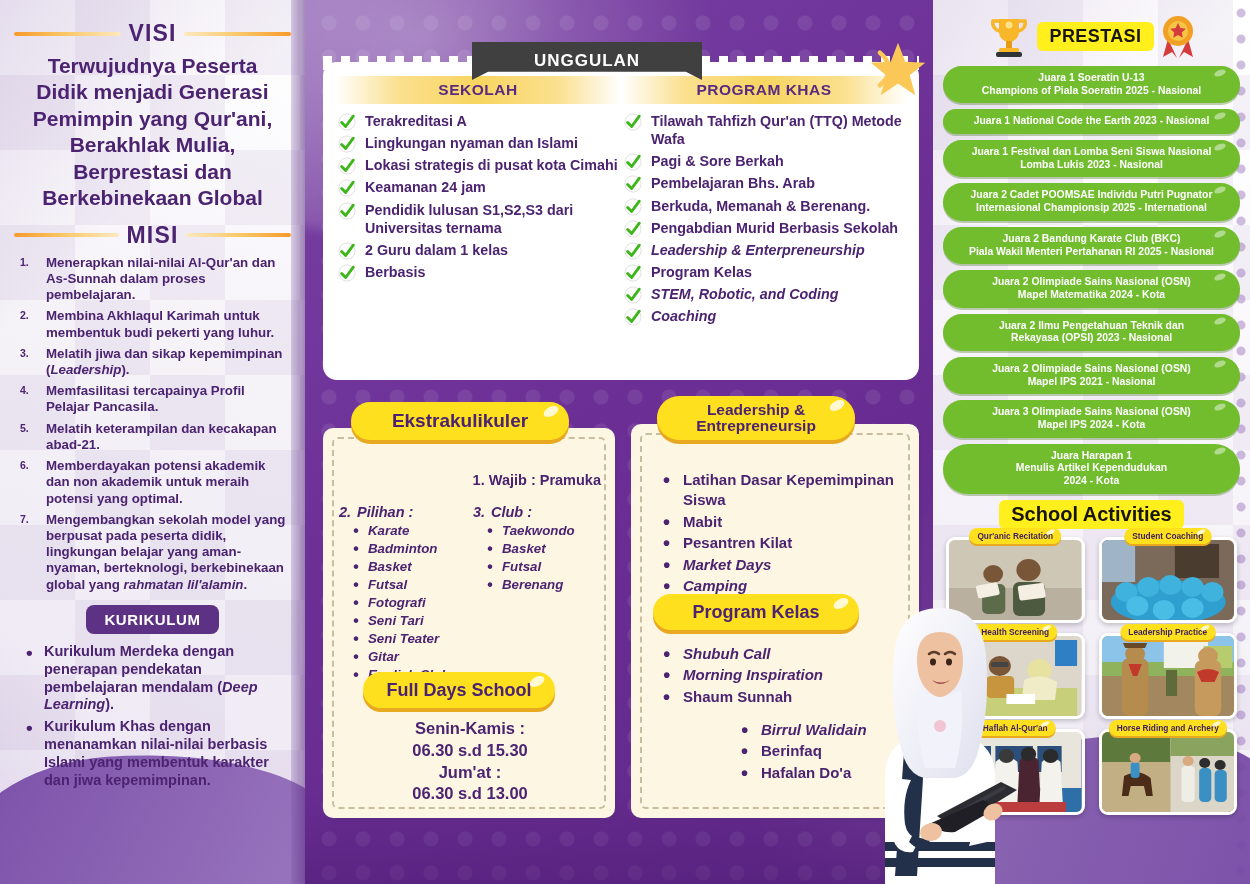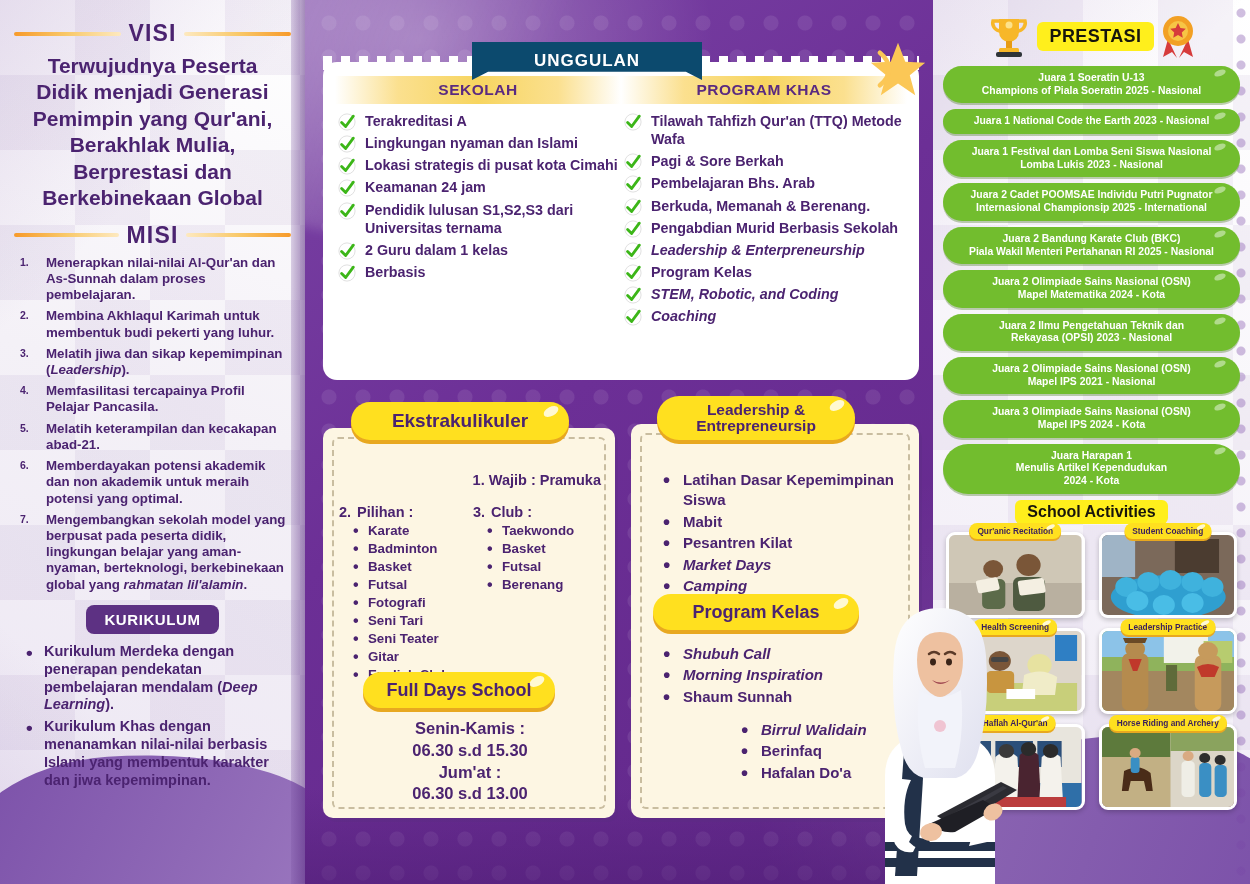--- a/index.html
+++ b/index.html
@@ -102,21 +102,21 @@
   ul.kurikulum > li::before {
     content:"•"; position:absolute; left: 2px; top:-2px; font-size: 19px;
   }
   ul.kurikulum i { font-style: italic; }
 
   
   .center-col { position:absolute; left: 305px; top:0; width: 628px; height: 884px; }
 
   .unggulan-ribbon {
     position:absolute; left: 167px; top: 42px; width: 230px; height: 38px;
-    background: #0c4a6e; color: #fff; font-weight: 800; font-size: 17px;
+    background: #404040; color: #fff; font-weight: 800; font-size: 17px;
     letter-spacing: 1px; display:flex; align-items:center; justify-content:center;
     clip-path: polygon(0 0, 100% 0, 100% 100%, 93% 78%, 7% 78%, 0 100%);
     z-index: 6;
   }
   .star-deco {
     position:absolute; right: 6px; top: 40px; width: 58px; height: 58px; z-index: 6;
   }
   .white-card {
     position:absolute; left: 18px; top: 62px; width: 596px; height: 318px;
     background: #ffffff; border-radius: 14px; z-index: 5;
@@ -163,21 +163,21 @@
   .pill .gloss {
     position:absolute; right: 10px; top: 5px; width: 16px; height: 9px;
     background: rgba(255,255,255,0.8); border-radius: 50%; transform: rotate(-28deg);
   }
 
   .ekstra-card { left: 18px; top: 428px; width: 292px; height: 390px; }
   .ekstra-pill { left: 46px; top: 402px; width: 218px; height: 38px; font-size: 19px; }
   .wajib { position:absolute; left: 16px; top: 44px; width: 262px;
            text-align:right; font-size: 14.5px; font-weight: 800; color:#4b2370; }
   .two-list { position:absolute; left: 16px; top: 76px; width: 264px; display:flex; gap: 4px; }
-  .two-list .col { flex: 1 1 50%; }
+  .two-list .col { flex: 1 1 50%; font-style: italic; }
   .num-head { font-size: 14.5px; font-weight: 800; color: #4b2370; margin-bottom: 2px; }
   .num-head .n { display:inline-block; width: 18px; }
   ul.dot { list-style:none; margin: 0 0 0 14px; padding: 0; }
   ul.dot > li {
     position:relative; padding-left: 15px; font-size: 13.3px; font-weight: 800;
     color:#4b2370; line-height: 1.35;
   }
   ul.dot > li::before { content:"•"; position:absolute; left:0; top:-2px; font-size: 16px; }
 
   .fds-pill { left: 58px; top: 672px; width: 192px; height: 36px; font-size: 18px; z-index: 9; }
@@ -249,21 +249,21 @@
     font-size: 10.4px; font-weight: 800; line-height: 1.22;
     box-shadow: 0 2px 0 rgba(70,120,30,0.35);
     position:relative;
   }
   .ach > li .gl {
     position:absolute; right: 14px; top: 4px; width: 12px; height: 6px;
     background: rgba(255,255,255,0.45); border-radius: 50%; transform: rotate(-22deg);
   }
   .sa-pill {
     display:block; width: fit-content; margin: 6px auto 8px;
-    background: #ffef1c; color:#17150c; font-weight: 800; font-size: 16px;
+    background: #ffef1c; color:#17150c; font-weight: 800; font-size: 20px;
     padding: 3px 12px; border-radius: 6px;
   }
   .photo-grid { display:grid; grid-template-columns: 1fr 1fr; gap: 10px 14px; padding: 0 3px; }
   .photo-item { position:relative; }
   .photo {
     width: 100%; height: 86px; border-radius: 9px; overflow:hidden;
     border: 3px solid #ffffff; box-shadow: 0 2px 5px rgba(0,0,0,0.22);
     position: relative;
   }
   .cap {

